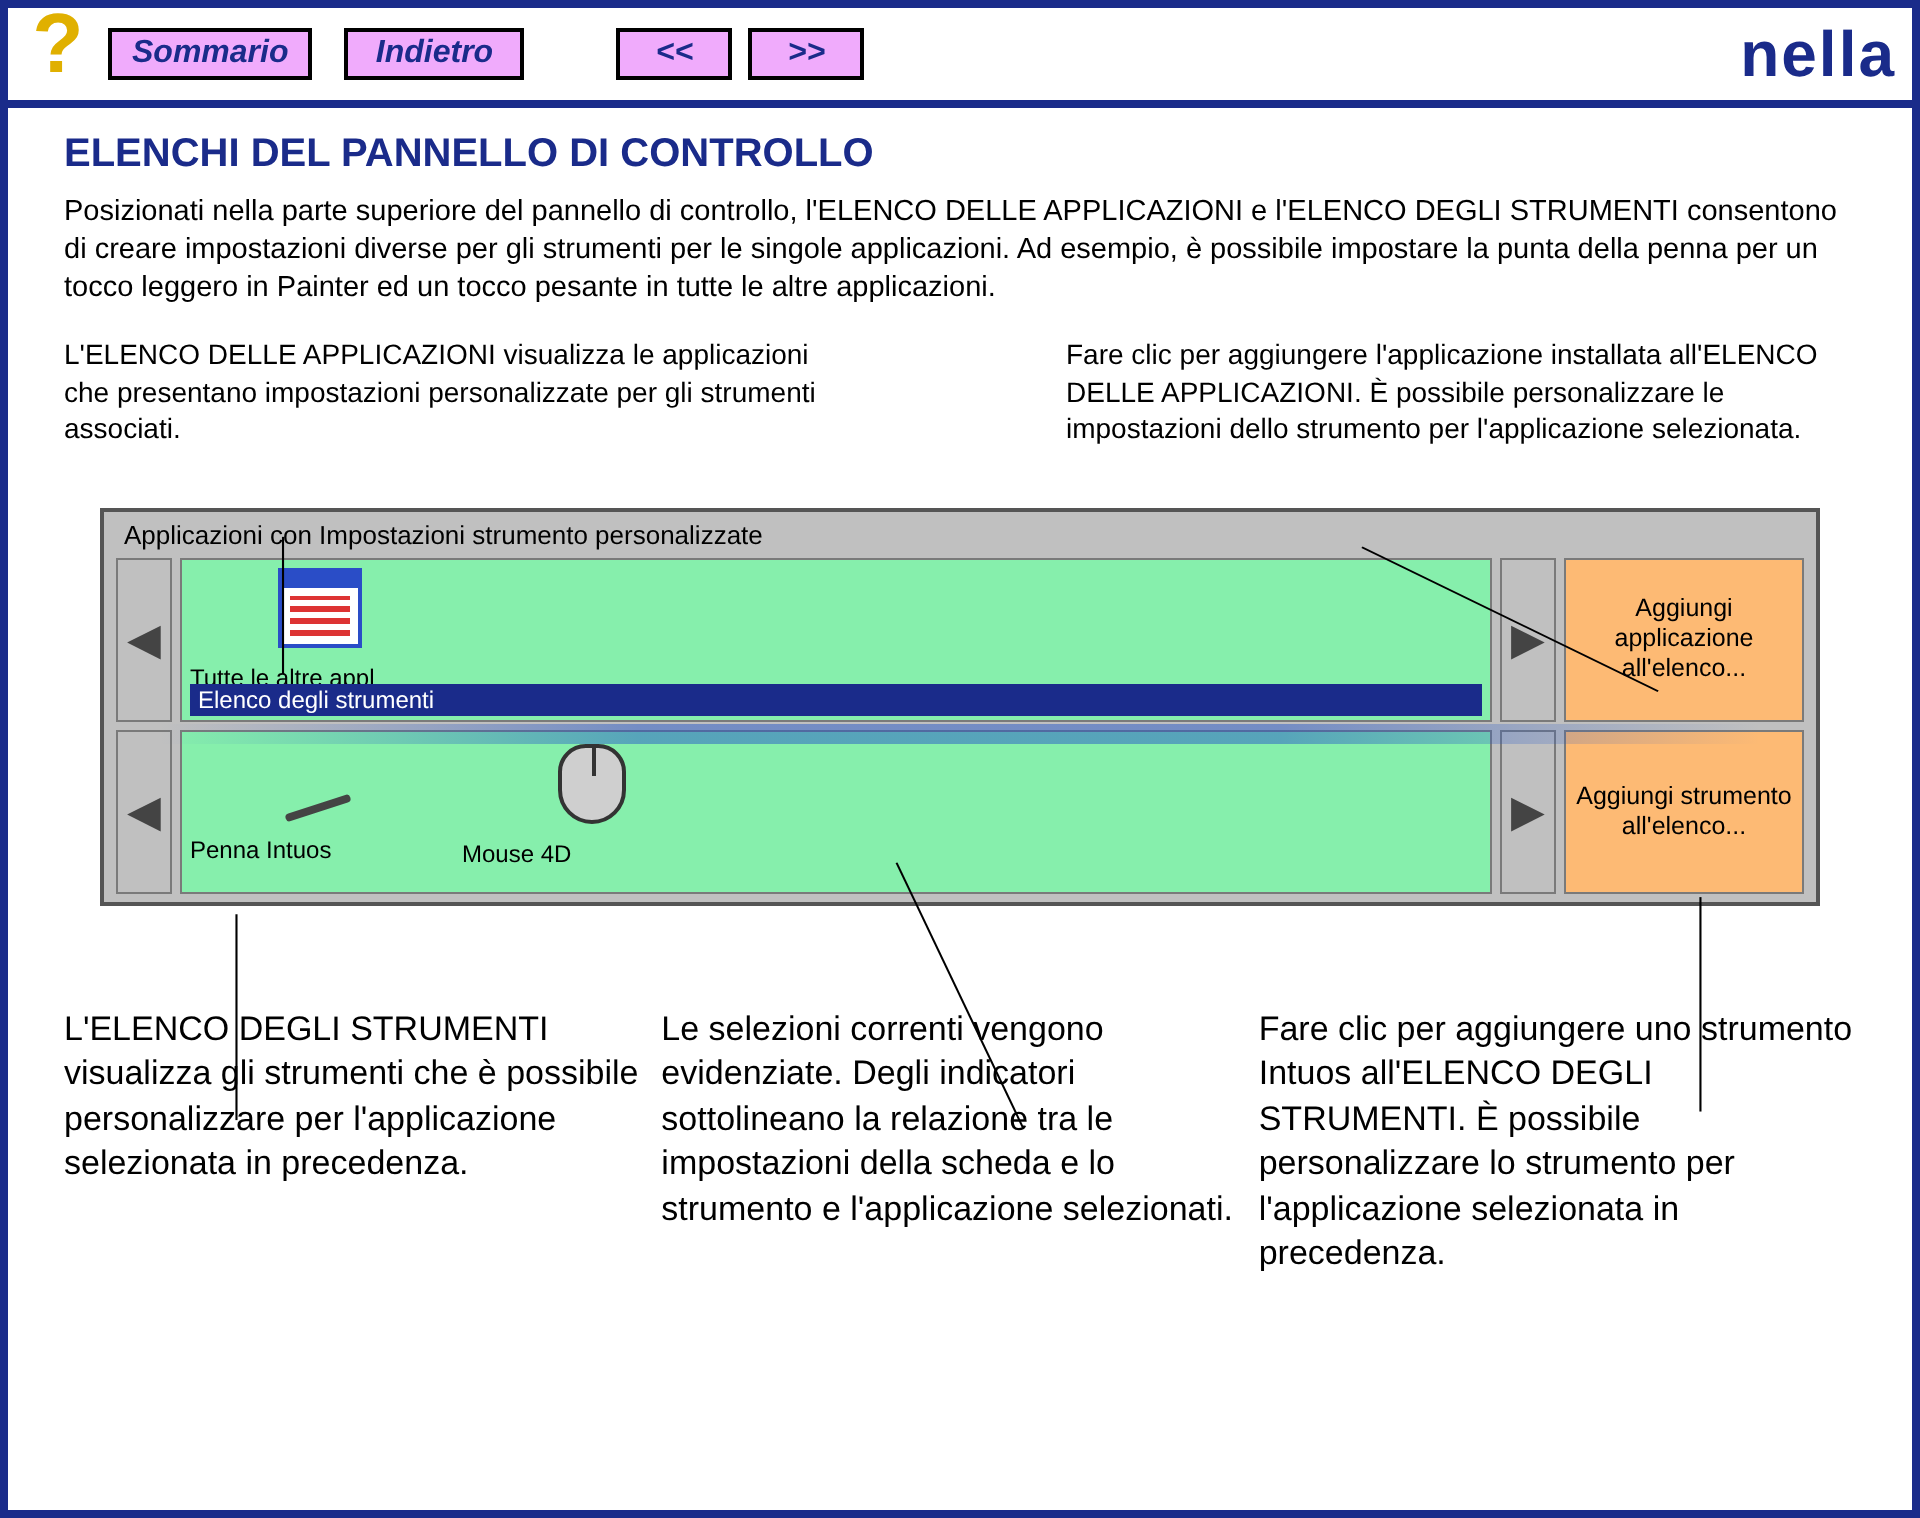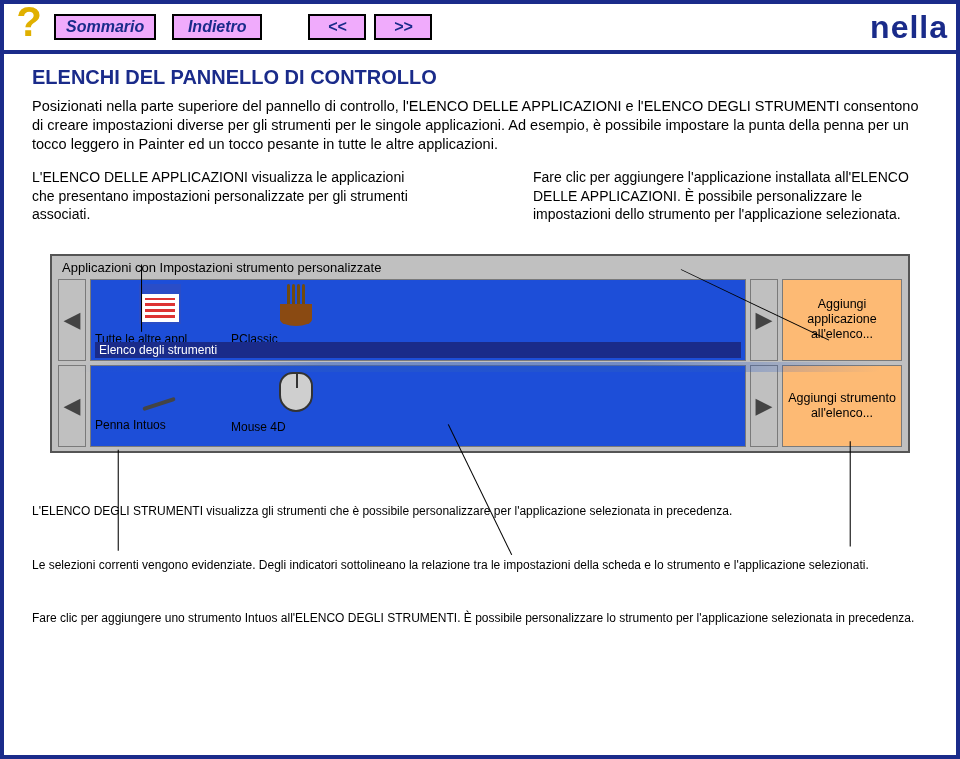--- a/index.html
+++ b/index.html
@@ -111,21 +111,21 @@
     background: #c0c0c0;
     border: 1px solid #7a7a7a;
     display: flex;
     align-items: center;
     justify-content: center;
     color: #444;
     font-size: 22px;
   }
   .items {
     flex: 1;
-    background: #1d4ed8;
+    background: #86efac;
     border: 1px solid #7a7a7a;
     display: flex;
     align-items: flex-start;
     padding: 4px;
     gap: 6px;
     position: relative;
     overflow: hidden;
   }
   .app-item {
     width: 130px;
@@ -221,24 +221,22 @@
   
   svg.lines {
     position: absolute;
     top: 0; left: 0;
     width: 100%; height: 100%;
     pointer-events: none;
   }
   
   .three-cols {
     display: flex;
-    gap: 38px;
-    font-size: 12px;
+    font-size: 17px;
     line-height: 1.32;
-    flex-direction: column;
   }
   .bcol { flex: 1; }
 </style>
 </head>
 <body>
 
 <div class="page">
 
   <div class="topbar">
     <div class="help-icon">?</div>
@@ -274,34 +272,20 @@
         <div class="panel-title">Applicazioni con Impostazioni strumento personalizzate</div>
 
         <div class="row">
           <div class="arrow-box">◀</div>
           <div class="items">
             <div class="app-item">
               <div class="app-icon">
                   <div class="ico-window"></div>
                 </div>
               <div class="app-label">Tutte le altre appl</div>
-            </div>
-            <div class="app-item">
-              <div class="app-icon">
-                  <div class="ico-pot">
-                    <div class="brushes">
-                      <span></span>
-                      <span></span>
-                      <span></span>
-                      <span></span>
-                    </div>
-                    <div class="pot"></div>
-                  </div>
-                </div>
-              <div class="app-label">PClassic</div>
             </div>
             <div class="sel-label">Elenco degli strumenti</div>
           </div>
           <div class="arrow-box">▶</div>
           <div class="add-btn">Aggiungi applicazione all'elenco...</div>
         </div>
 
         <div class="row">
           <div class="arrow-box">◀</div>
           <div class="items">

